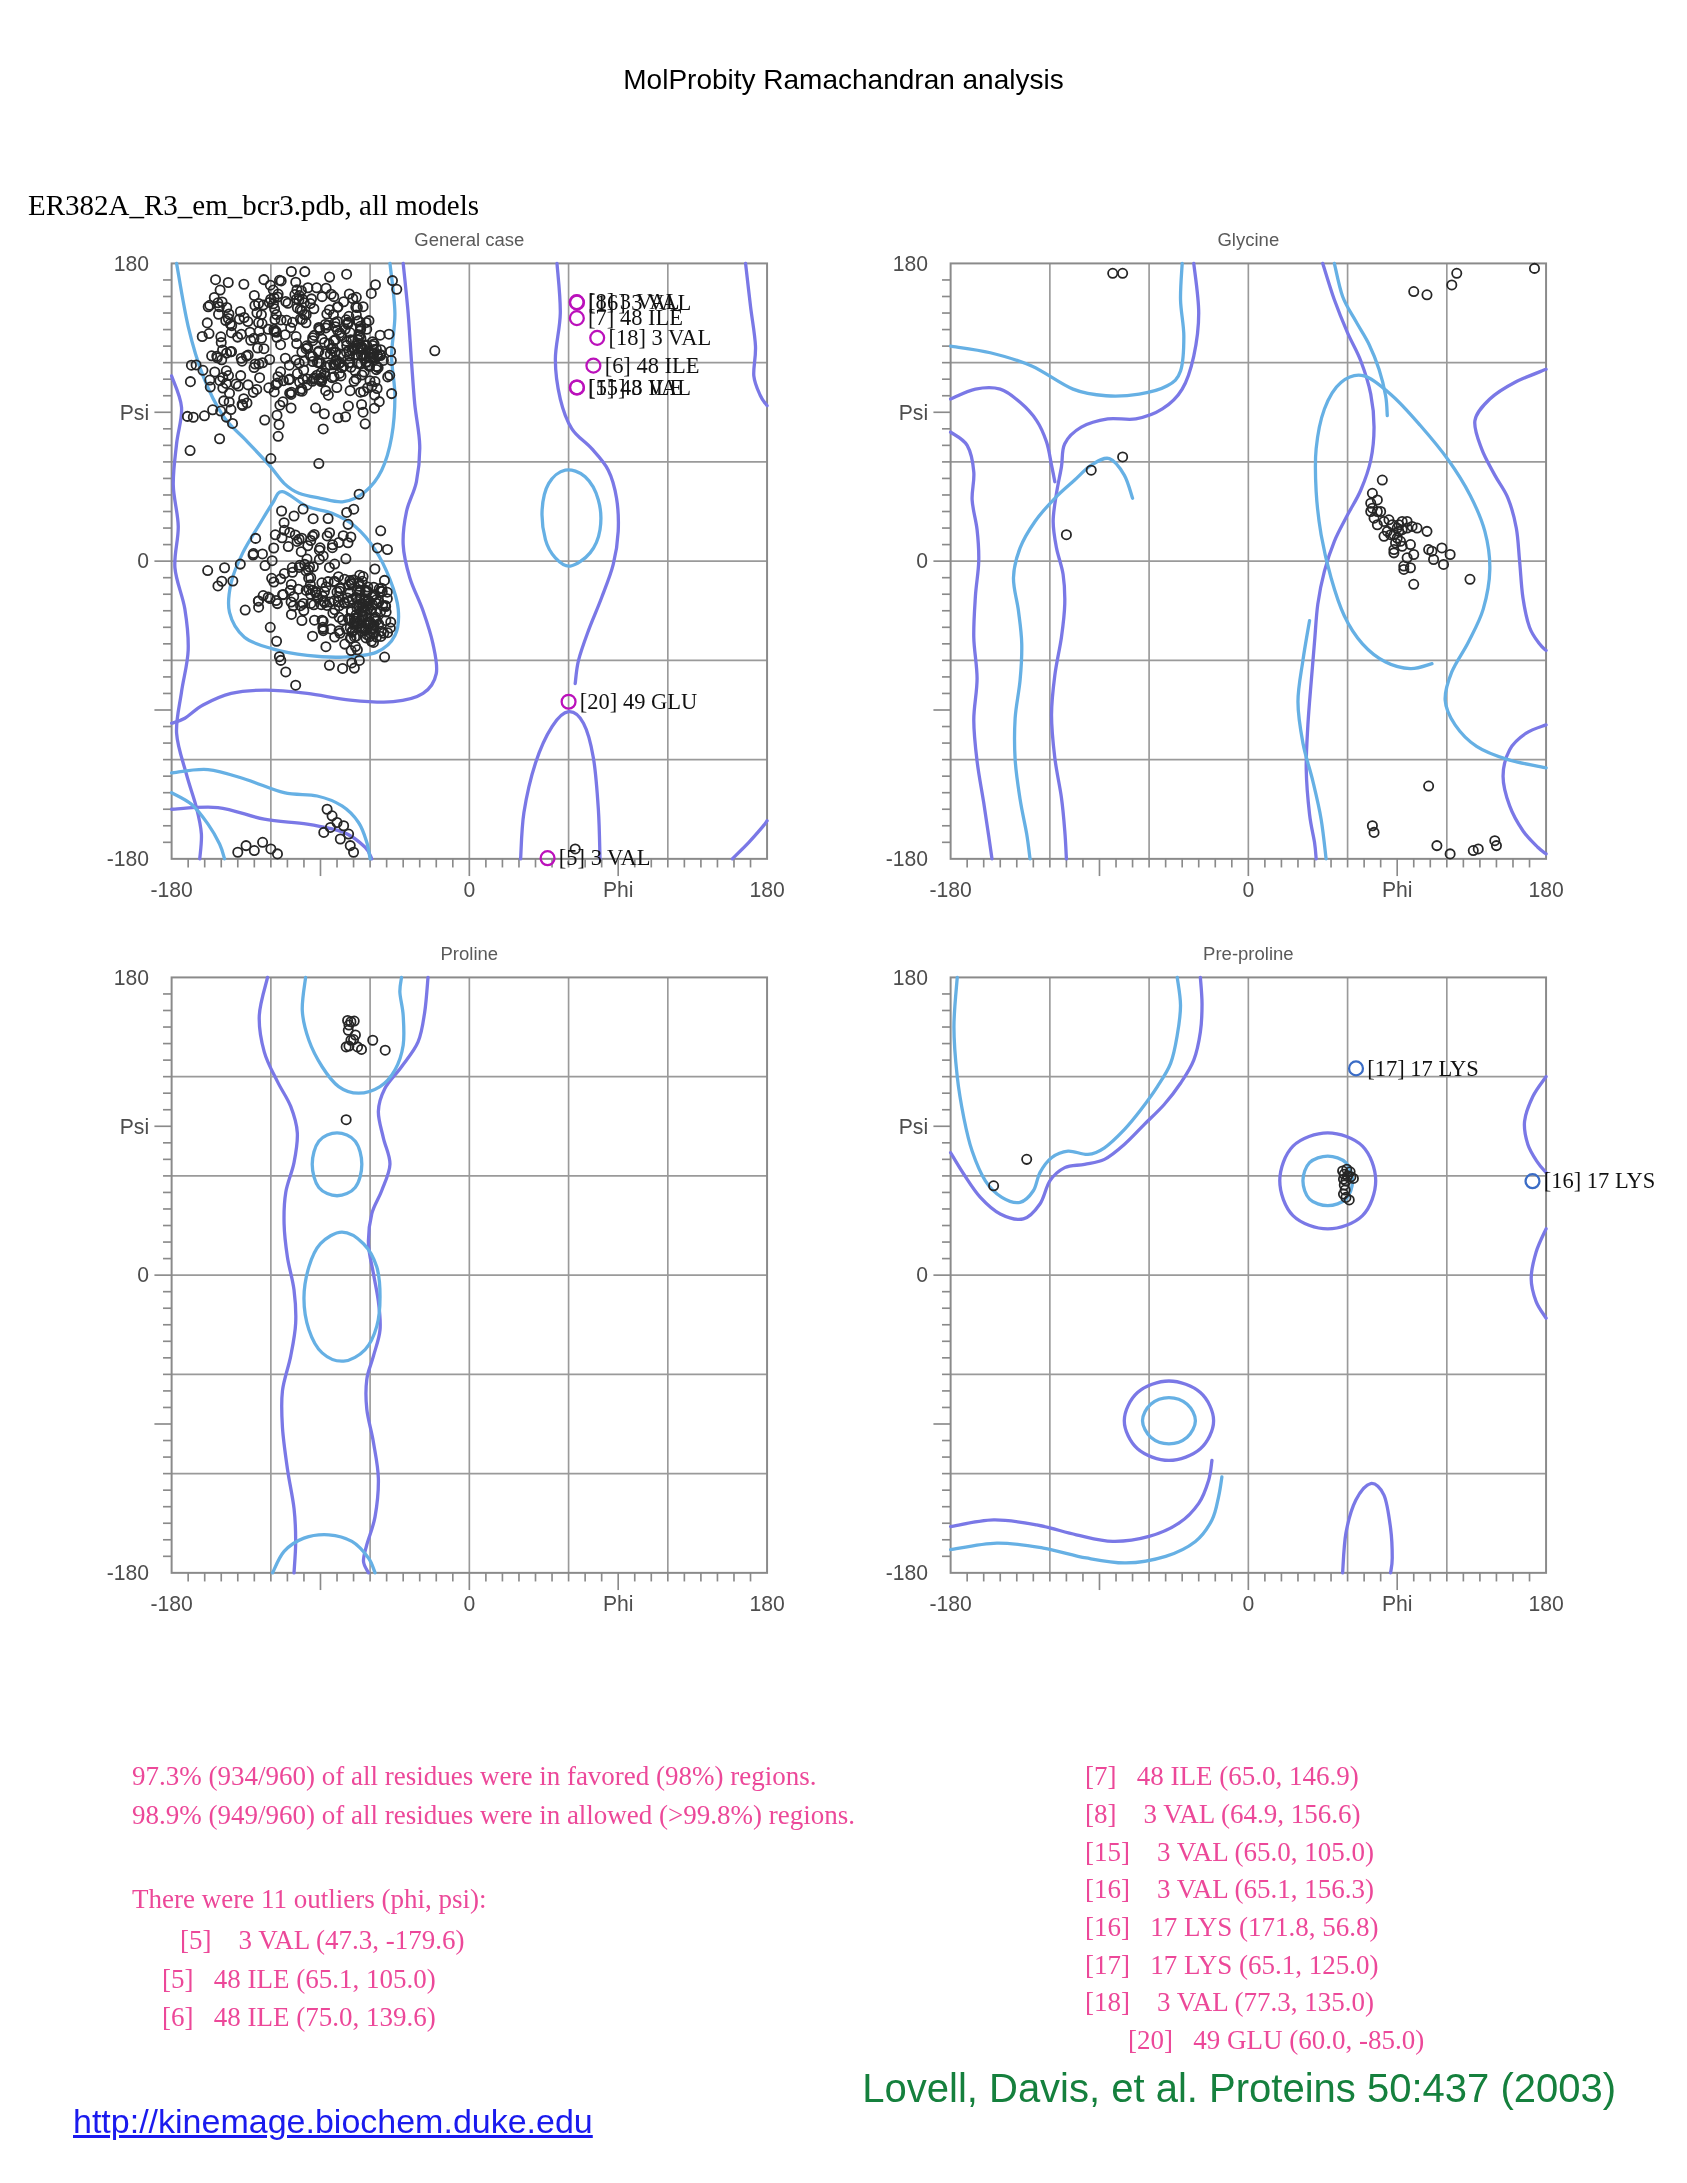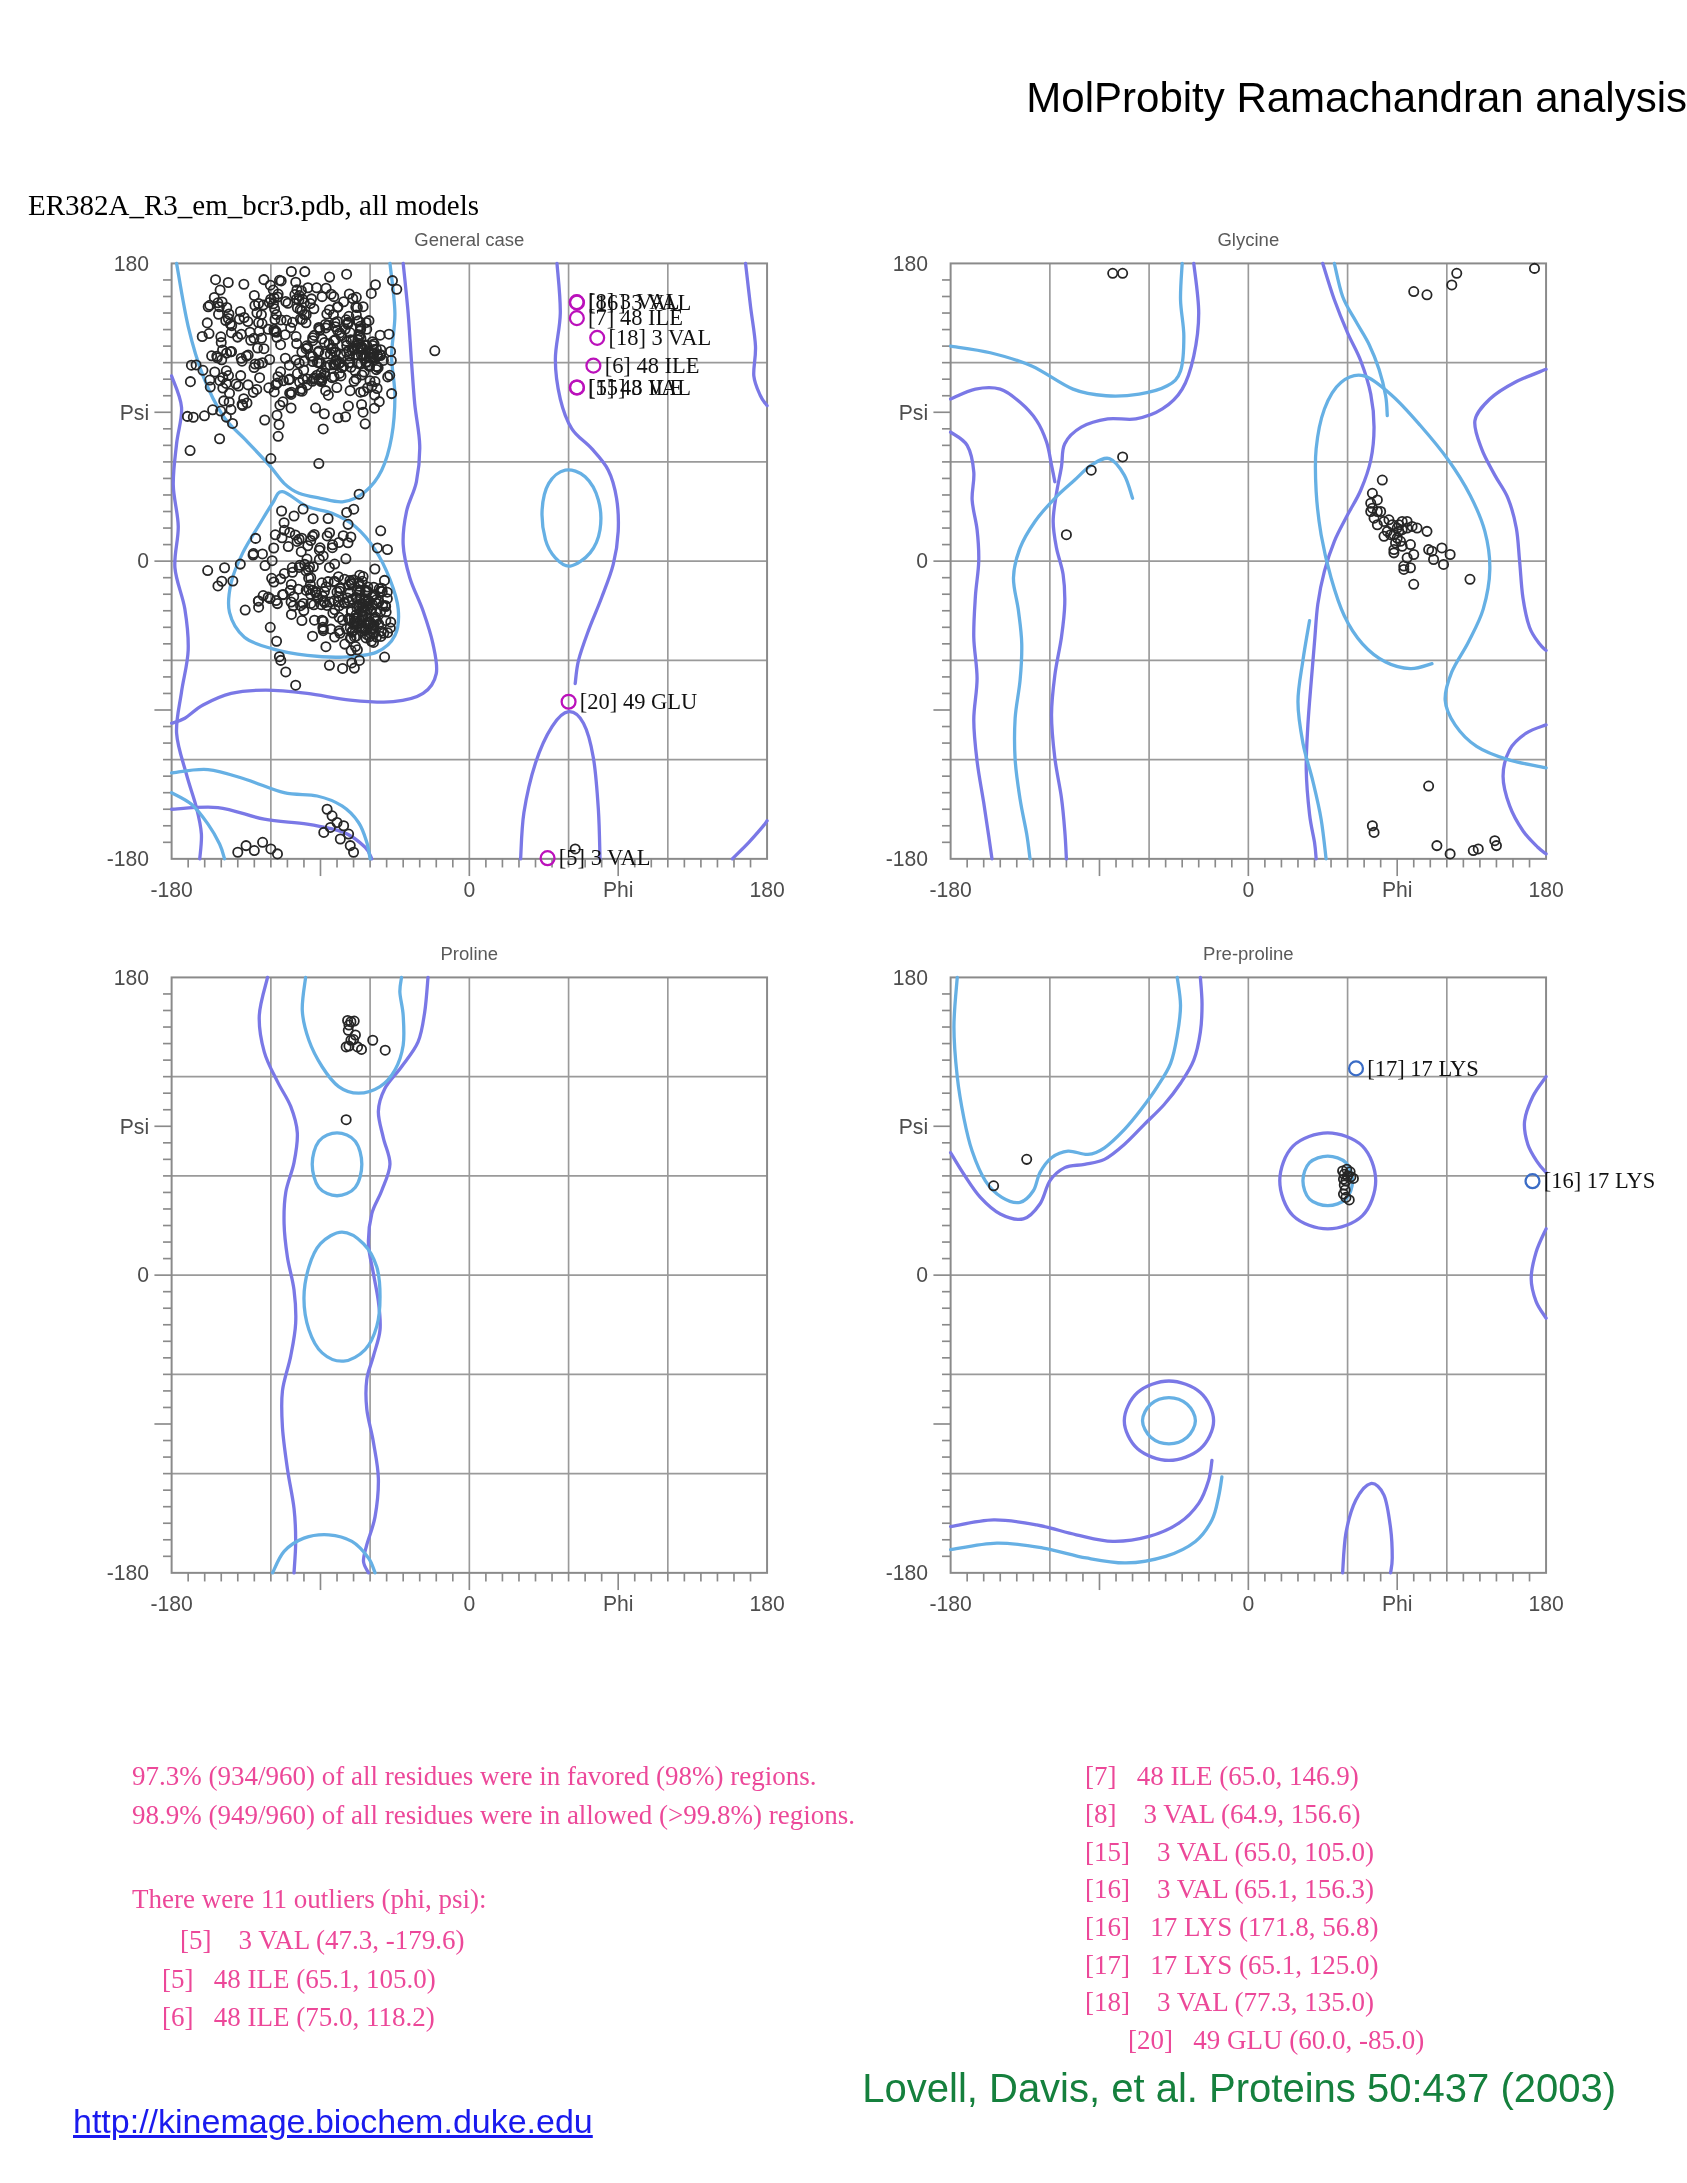--- a/index.html
+++ b/index.html
@@ -1,18 +1,18 @@
 <!DOCTYPE html>
 <html style="font-size:10.6px"><head>
 <meta charset="utf-8">
 <style>
   html,body{margin:0;padding:0;background:#ffffff;}
   body{position:relative;width:1687px;height:2183px;font-family:"Liberation Sans",sans-serif;overflow:hidden;}
-  .page-title{position:absolute;top:74px;left:0;width:1687px;text-align:right;
-    font-family:"Liberation Sans",sans-serif;font-size:42px;font-weight:500;color:#000;letter-spacing:0px;}
+  .page-title{position:absolute;top:64px;left:0;width:1687px;text-align:center;
+    font-family:"Liberation Sans",sans-serif;font-size:28px;font-weight:500;color:#000;letter-spacing:0px;}
   .page-subtitle{position:absolute;top:189px;left:0;width:1687px;text-align:left;
     font-family:"Liberation Serif",serif;font-size:29px;color:#000;margin-left:28px;}
   svg.plot{position:absolute;overflow:visible;}
   #plot-general{left:79px;top:225px;}
   #plot-glycine{left:858px;top:225px;}
   #plot-proline{left:79px;top:939px;}
   #plot-preproline{left:858px;top:939px;}
   .stats{position:absolute;font-family:"Liberation Serif",serif;font-size:27px;color:#ec4899;white-space:pre;}
   .footer-link{position:absolute;left:73px;top:2066px;font-family:"Liberation Sans",sans-serif;
     font-size:34px;color:#1a1aee;text-decoration:underline;text-decoration-thickness:2.6px;margin-top:36px;}
@@ -1241,21 +1241,21 @@
     <text x="769.75" y="206.5" font-family="&quot;Liberation Serif&quot;,serif" font-size="34" fill="#111111">[17]   17 LYS</text>
     <circle cx="1019.5" cy="366" r="10.5" fill="none" stroke="#3a6cc6" stroke-width="3.4"></circle>
     <text x="1036.5" y="377" font-family="&quot;Liberation Serif&quot;,serif" font-size="34" fill="#111111">[16]   17 LYS</text>
   </svg>
 
 <div class="stats" style="left:132px;top:1761px;">97.3% (934/960) of all residues were in favored (98%) regions.</div>
 <div class="stats" style="left:132px;top:1800px;">98.9% (949/960) of all residues were in allowed (&gt;99.8%) regions.</div>
 <div class="stats" style="left:132px;top:1884px;">There were 11 outliers (phi, psi):</div>
 <div class="stats" style="left:180px;top:1925px;">[5]    3 VAL (47.3, -179.6)</div>
 <div class="stats" style="left:162px;top:1964px;">[5]   48 ILE (65.1, 105.0)</div>
-<div class="stats" style="left:162px;top:2002px;">[6]   48 ILE (75.0, 118.2)</div>
+<div class="stats" style="left:162px;top:2002px;">[6]   48 ILE (75.0, 139.6)</div>
 
 <div class="stats" style="left:1085px;top:1761px;">[7]   48 ILE (65.0, 146.9)</div>
 <div class="stats" style="left:1085px;top:1799px;">[8]    3 VAL (64.9, 156.6)</div>
 <div class="stats" style="left:1085px;top:1837px;">[15]    3 VAL (65.0, 105.0)</div>
 <div class="stats" style="left:1085px;top:1874px;">[16]    3 VAL (65.1, 156.3)</div>
 <div class="stats" style="left:1085px;top:1912px;">[16]   17 LYS (171.8, 56.8)</div>
 <div class="stats" style="left:1085px;top:1950px;">[17]   17 LYS (65.1, 125.0)</div>
 <div class="stats" style="left:1085px;top:1987px;">[18]    3 VAL (77.3, 135.0)</div>
 <div class="stats" style="left:1116px;top:2025px;margin-left:12px;">[20]   49 GLU (60.0, -85.0)</div>
 

